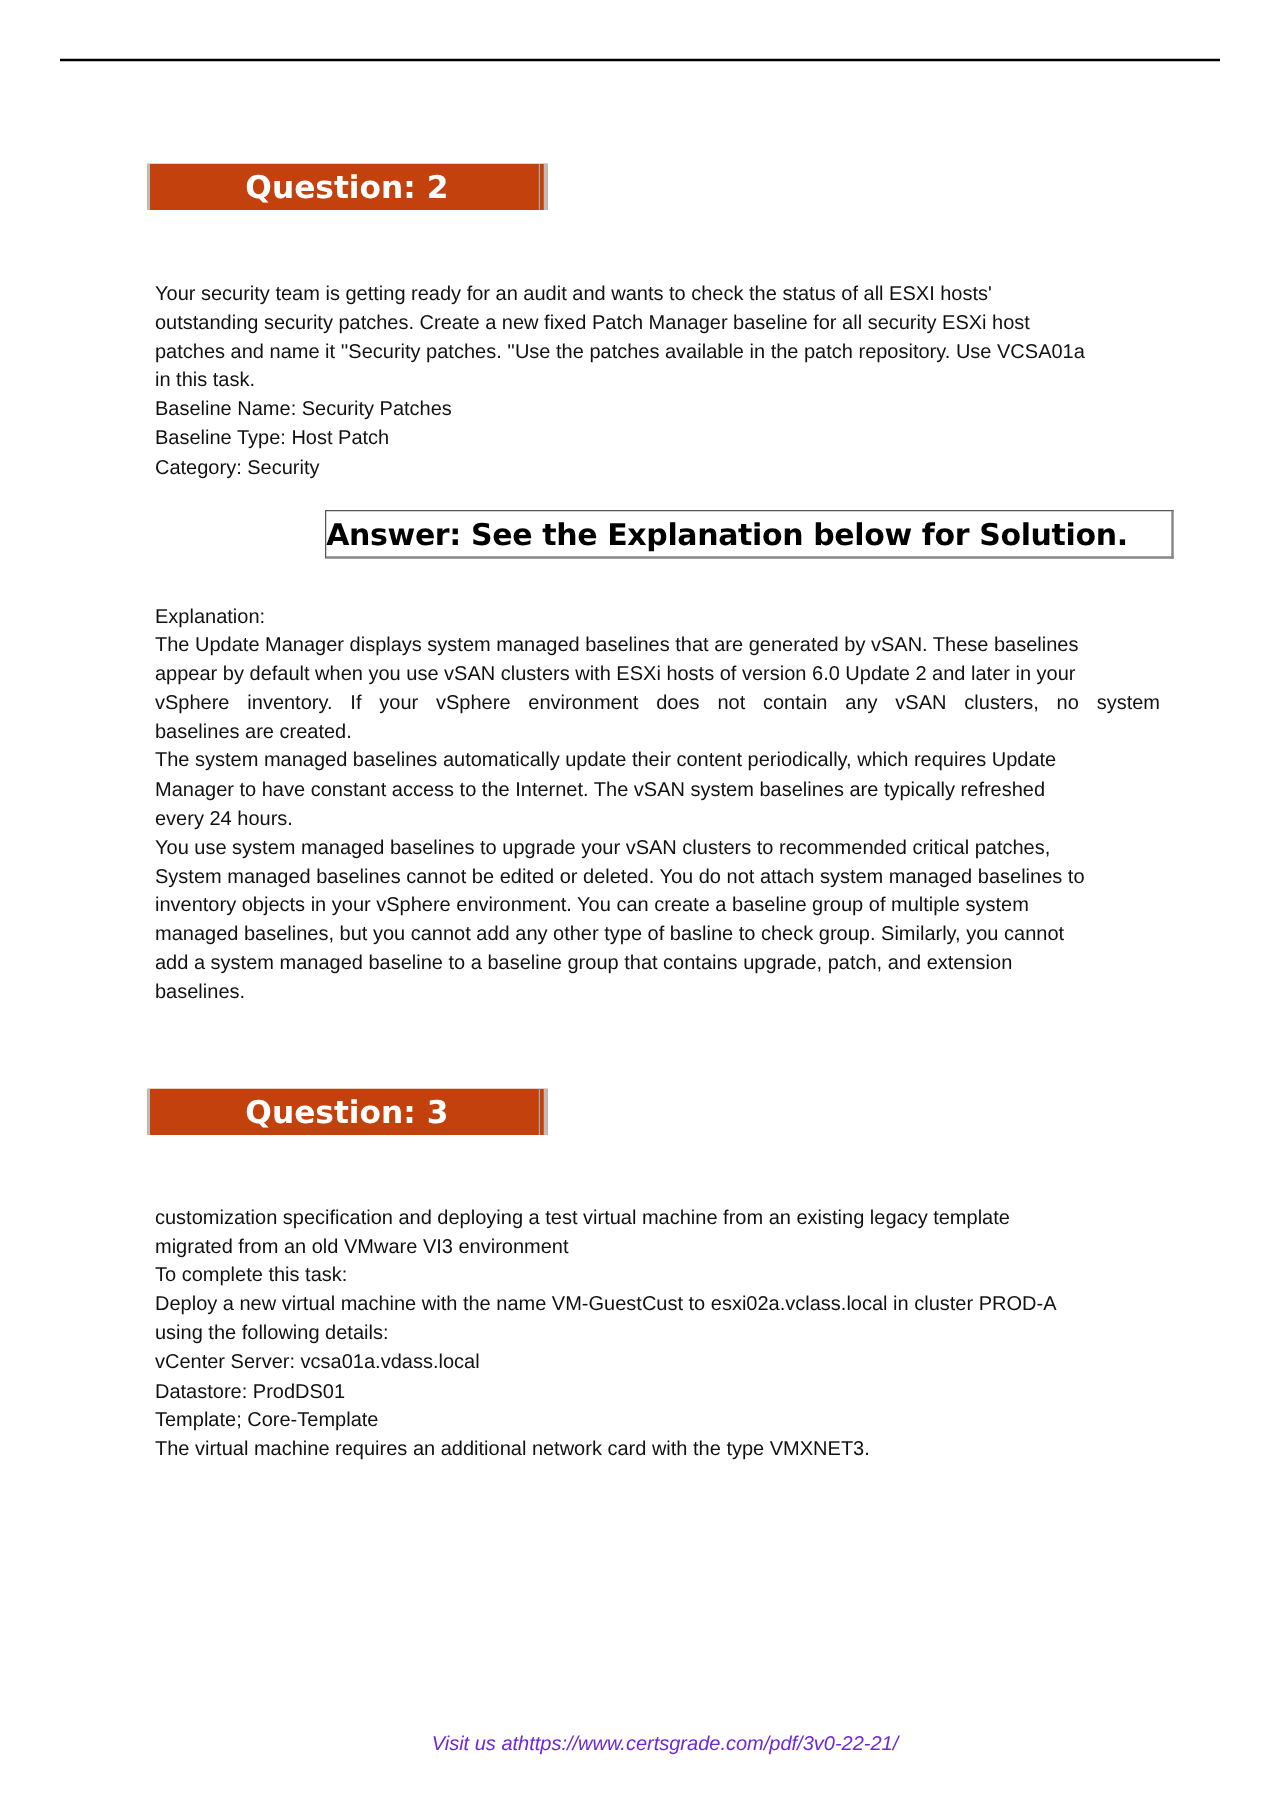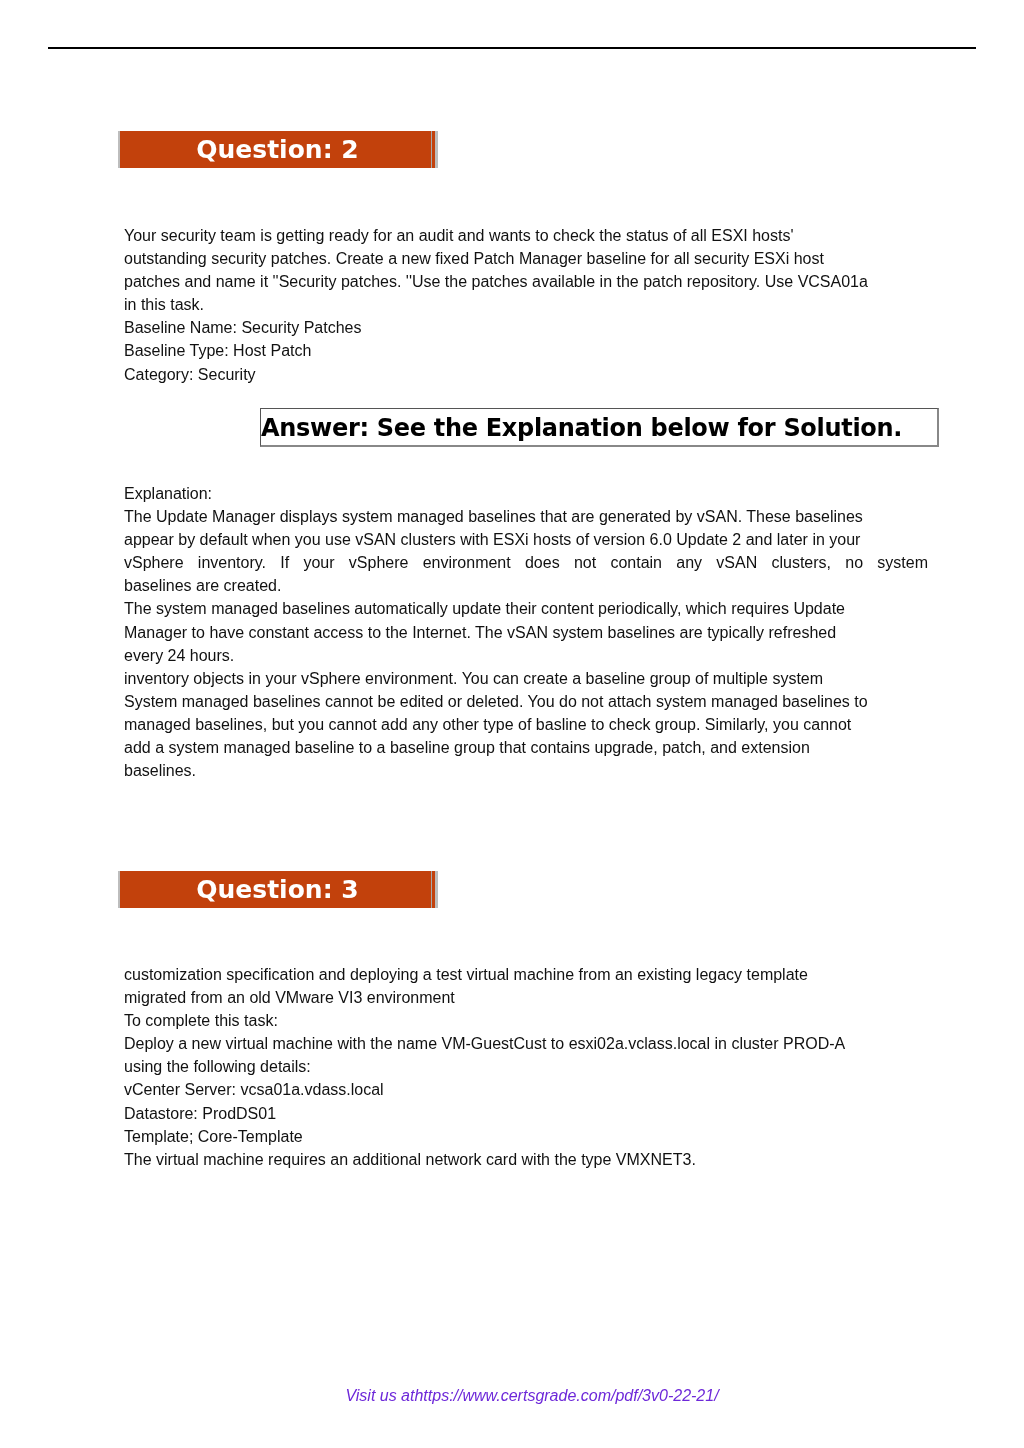--- a/index.html
+++ b/index.html
@@ -128,22 +128,23 @@
 
 <div class="block explanation">
   <span class="line">Explanation:</span>
   <span class="line">The Update Manager displays system managed baselines that are generated by vSAN. These baselines</span>
   <span class="line">appear by default when you use vSAN clusters with ESXi hosts of version 6.0 Update 2 and later in your</span>
   <span class="line justify">vSphere inventory. If your vSphere environment does not contain any vSAN clusters, no system</span>
   <span class="line">baselines are created.</span>
   <span class="line">The system managed baselines automatically update their content periodically, which requires Update</span>
   <span class="line">Manager to have constant access to the Internet. The vSAN system baselines are typically refreshed</span>
   <span class="line">every 24 hours.</span>
+  <span class="line">You use system managed baselines to upgrade your vSAN clusters to recommended critical patches,</span>
+  <span class="line">System managed baselines cannot be edited or deleted. You do not attach system managed baselines to</span>
   <span class="line">inventory objects in your vSphere environment. You can create a baseline group of multiple system</span>
-  <span class="line">System managed baselines cannot be edited or deleted. You do not attach system managed baselines to</span>
   <span class="line">managed baselines, but you cannot add any other type of basline to check group. Similarly, you cannot</span>
   <span class="line">add a system managed baseline to a baseline group that contains upgrade, patch, and extension</span>
   <span class="line">baselines.</span>
 </div>
 
 <div class="q-banner q3-banner">
   <span>Question: 3</span>
   <span class="inner"></span>
 </div>
 

